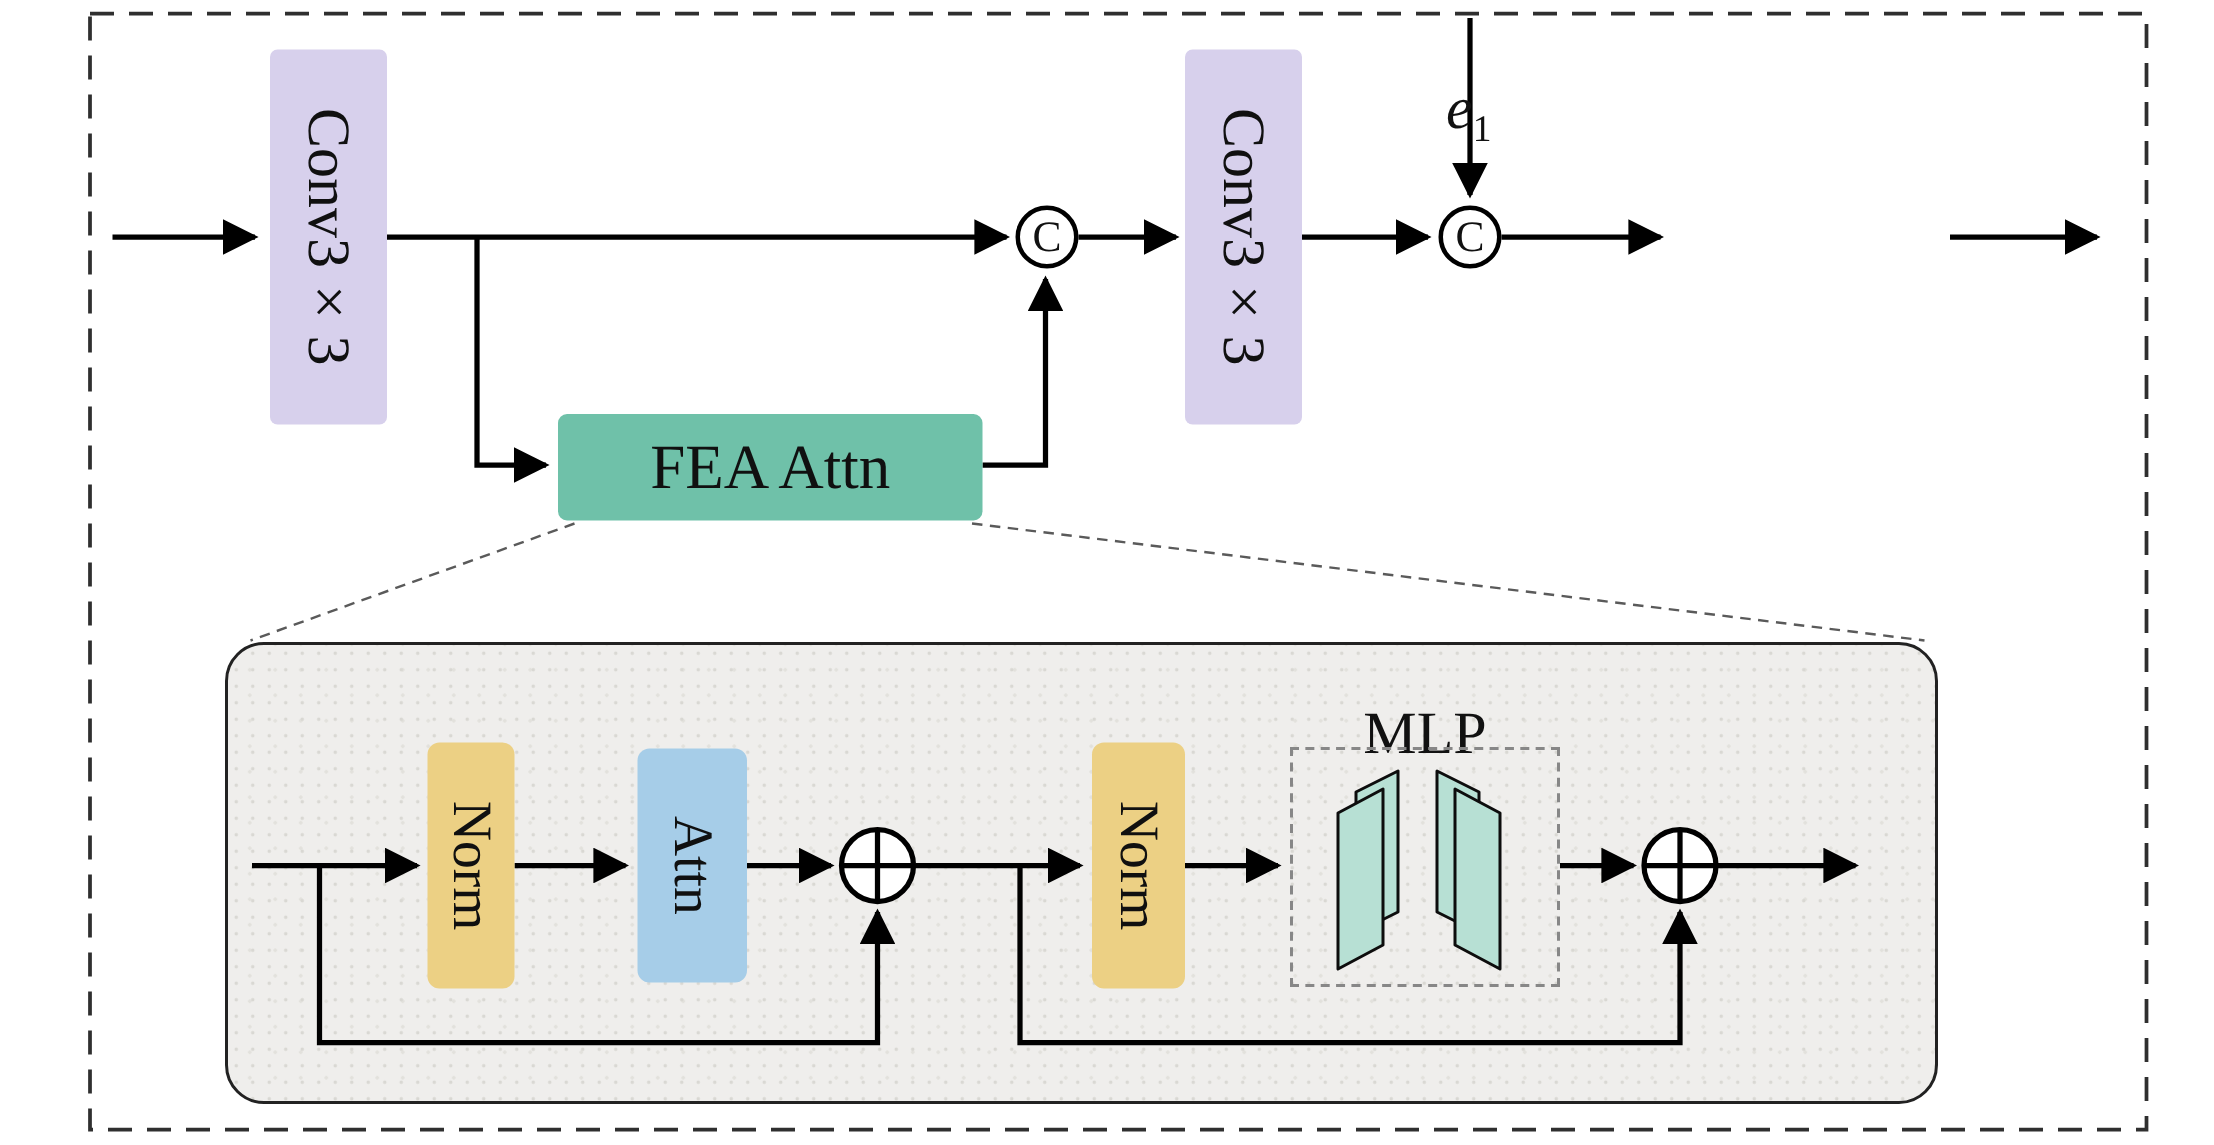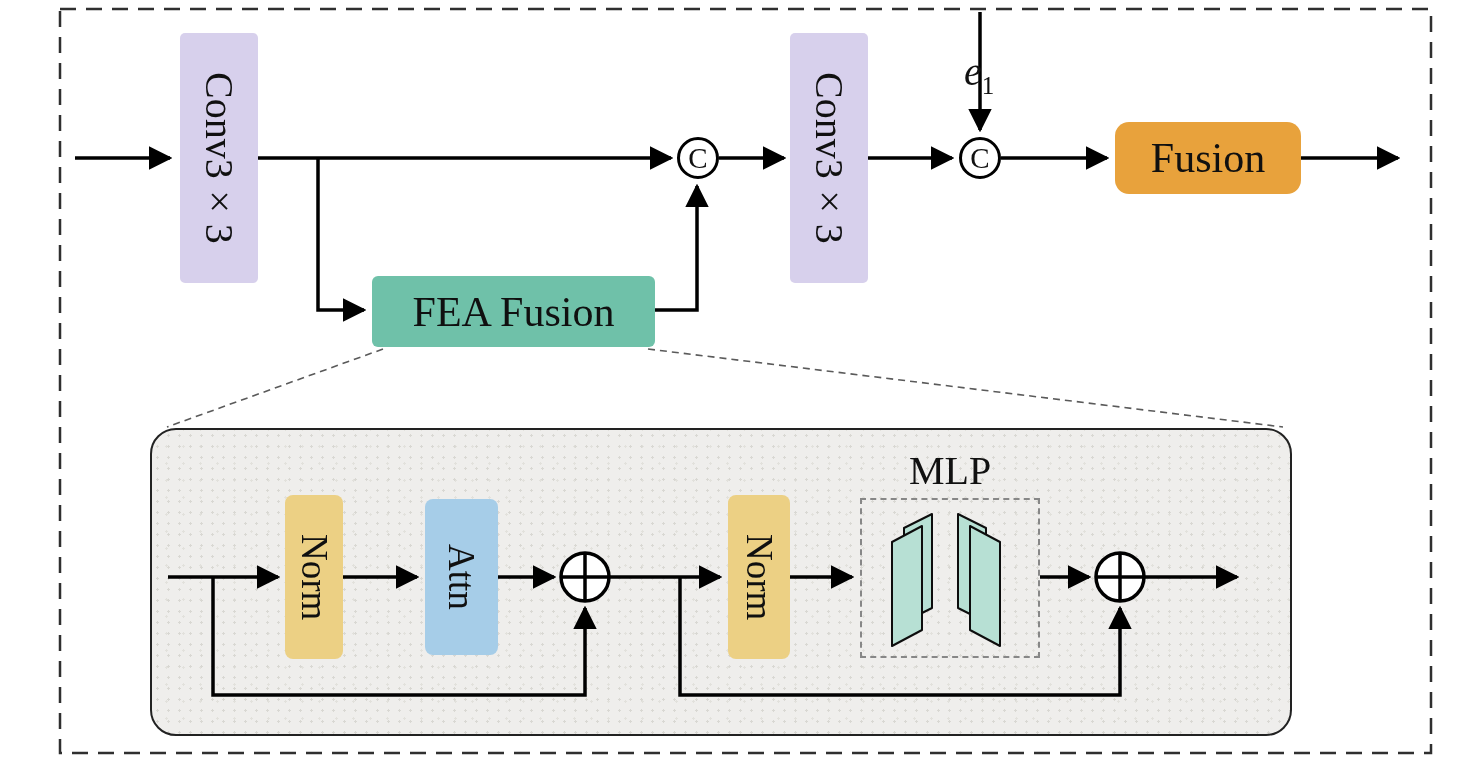--- a/index.html
+++ b/index.html
@@ -35,21 +35,21 @@
     background-size:11px 11px, 17px 17px;
     background-position:0 0, 6px 8px;
     z-index:0;
   }
   .mlpbox {
     position:absolute; left:860px; top:498px; width:180px; height:160px;
     border:2px dashed #878787; z-index:2;
     display:flex; align-items:center; justify-content:center;
   }
   .mlplabel {
-    position:absolute; left:890px; top:447px; width:120px;
+    position:absolute; left:890px; top:465px; width:120px;
     font-size:40px; text-align:center; z-index:2;
   }
   .e1 {
     position:absolute; left:964px; top:48px; font-style:italic;
     font-size:40px; z-index:2;
   }
   .e1 sub { font-style:normal; font-size:25px; }
 </style>
 </head>
 <body>
@@ -103,40 +103,37 @@
       <path d="M 383 349 L 167 427"></path>
       <path d="M 648 349 L 1283 427"></path>
     </g>
   </svg>
 
   <div class="block conv" style="left: 180px; top: 33px; width: 78px; height: 250px; background-color: rgb(215, 208, 236);">
     <span class="vtext">Conv3×3</span>
   </div>
 
   <div class="block fea" style="left: 372px; top: 276px; width: 283px; height: 71px; background-color: rgb(111, 193, 169);">
-    <span>FEA Fusion</span>
+    <span>FEA Attn</span>
   </div>
 
   <div class="cnode" style="left:677px; top:137px;">
     <span>C</span>
   </div>
 
   <div class="block conv" style="left: 790px; top: 33px; width: 78px; height: 250px; background-color: rgb(215, 208, 236);">
     <span class="vtext">Conv3×3</span>
   </div>
 
   <div class="cnode" style="left:959px; top:137px;">
     <span>C</span>
   </div>
 
   <div class="e1"><span>e</span><sub>1</sub></div>
 
-  <div class="block fusion" style="left: 1115px; top: 122px; width: 186px; height: 72px; background-color: rgb(232, 162, 60);">
-    <span>Fusion</span>
-  </div>
 
   <div class="block normblk" style="left: 285px; top: 495px; width: 58px; height: 164px; background-color: rgb(236, 208, 132);">
     <span class="vtext">Norm</span>
   </div>
 
   <div class="block attnblk" style="left: 425px; top: 499px; width: 73px; height: 156px; background-color: rgb(166, 205, 232);">
     <span class="vtext">Attn</span>
   </div>
 
   <div class="block normblk" style="left: 728px; top: 495px; width: 62px; height: 164px; background-color: rgb(236, 208, 132);">

